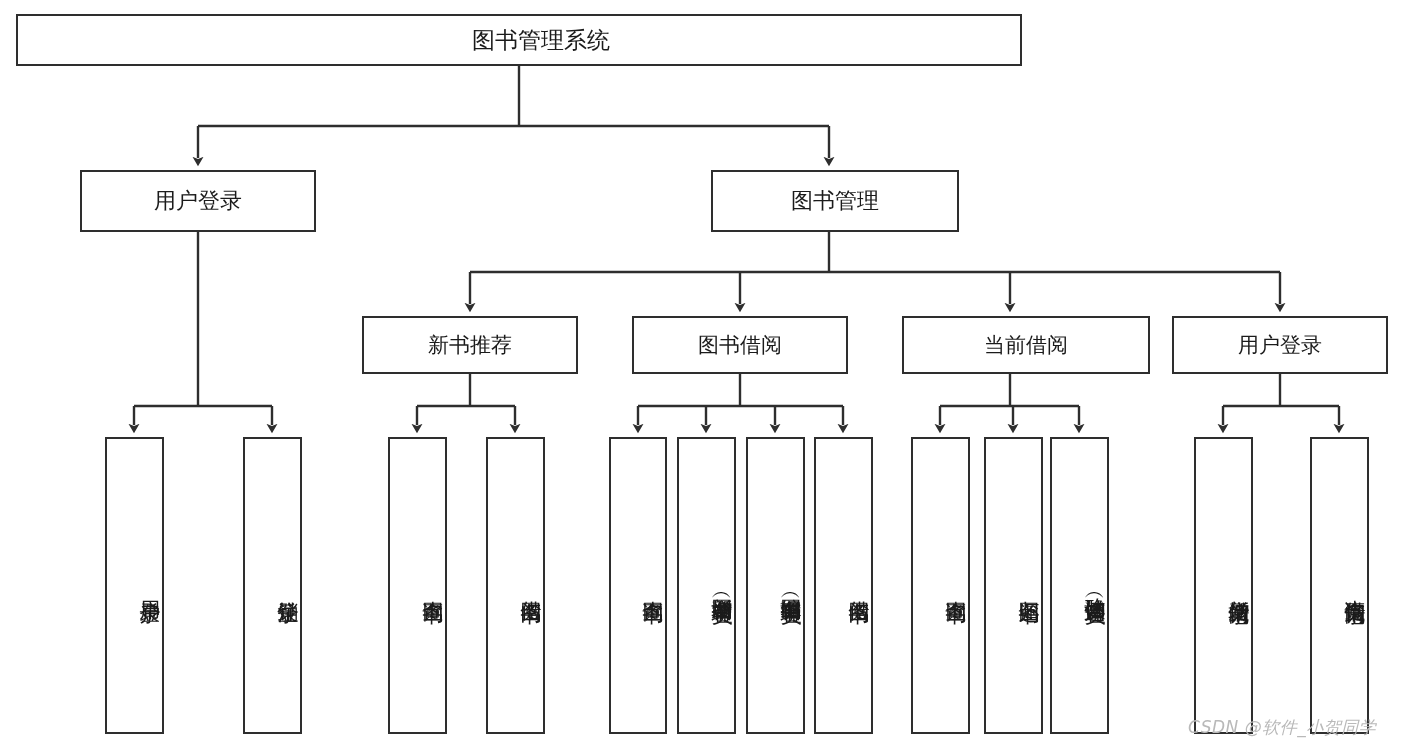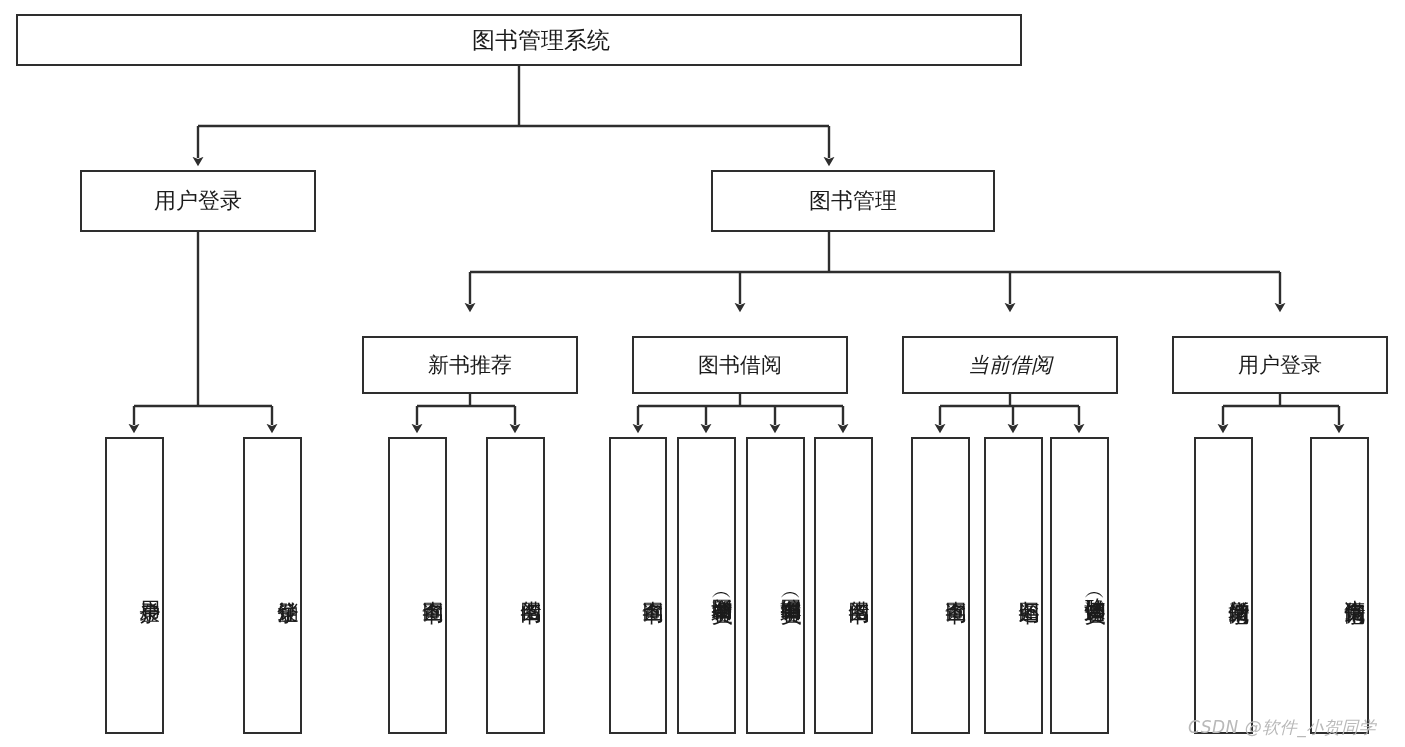--- a/index.html
+++ b/index.html
@@ -36,21 +36,20 @@
     color: #1b1b1b;
   }
   .node.root {
     font-size: 23px;
   }
   .node.lvl2 {
     font-size: 22px;
   }
   .node.lvl3 {
     font-size: 21px;
-    margin-top: 20px;
   }
   .node.leaf {
     writing-mode: vertical-rl;
     text-orientation: upright;
     font-size: 21px;
     line-height: 1.18;
     letter-spacing: 1px;
     padding: 6px 0;
     align-items: flex-start;
     justify-content: center;
@@ -124,25 +123,25 @@
       <path d="M1280,374 L1280,406"></path>
       <path d="M1223,406 L1339,406"></path>
       <path d="M1223,406 L1223,425" marker-end="url(#arrow)"></path>
       <path d="M1339,406 L1339,425" marker-end="url(#arrow)"></path>
     </g>
   </svg>
 
   <div class="node root" style="left: 16px; top: 14px; width: 1006px; height: 52px; padding-left: 44px;">图书管理系统</div>
 
   <div class="node lvl2" style="left: 80px; top: 170px; width: 236px; height: 62px;">用户登录</div>
-  <div class="node lvl2" style="left: 711px; top: 170px; width: 284px; height: 62px;">图书管理</div>
+  <div class="node lvl2" style="left: 711px; top: 170px; width: 248px; height: 62px;">图书管理</div>
 
   <div class="node lvl3" style="left: 362px; top: 316px; width: 216px; height: 58px;">新书推荐</div>
   <div class="node lvl3" style="left: 632px; top: 316px; width: 216px; height: 58px; text-align: right;">图书借阅</div>
-  <div class="node lvl3" style="left: 902px; top: 316px; width: 216px; height: 58px; font-style: italic;">当前借阅</div>
+  <div class="node lvl3" style="left: 902px; top: 316px; width: 248px; height: 58px;">当前借阅</div>
   <div class="node lvl3" style="left: 1172px; top: 316px; width: 216px; height: 58px;">用户登录</div>
 
   <div class="node leaf" style="left: 105px; top: 437px; width: 59px; height: 297px;">
       <span class="leaf-label">用户登录</span>
     </div>
   <div class="node leaf" style="left: 243px; top: 437px; width: 59px; height: 297px;">
       <span class="leaf-label">注销登录</span>
     </div>
   <div class="node leaf" style="left: 388px; top: 437px; width: 59px; height: 297px;">
       <span class="leaf-label">查询图书</span>

